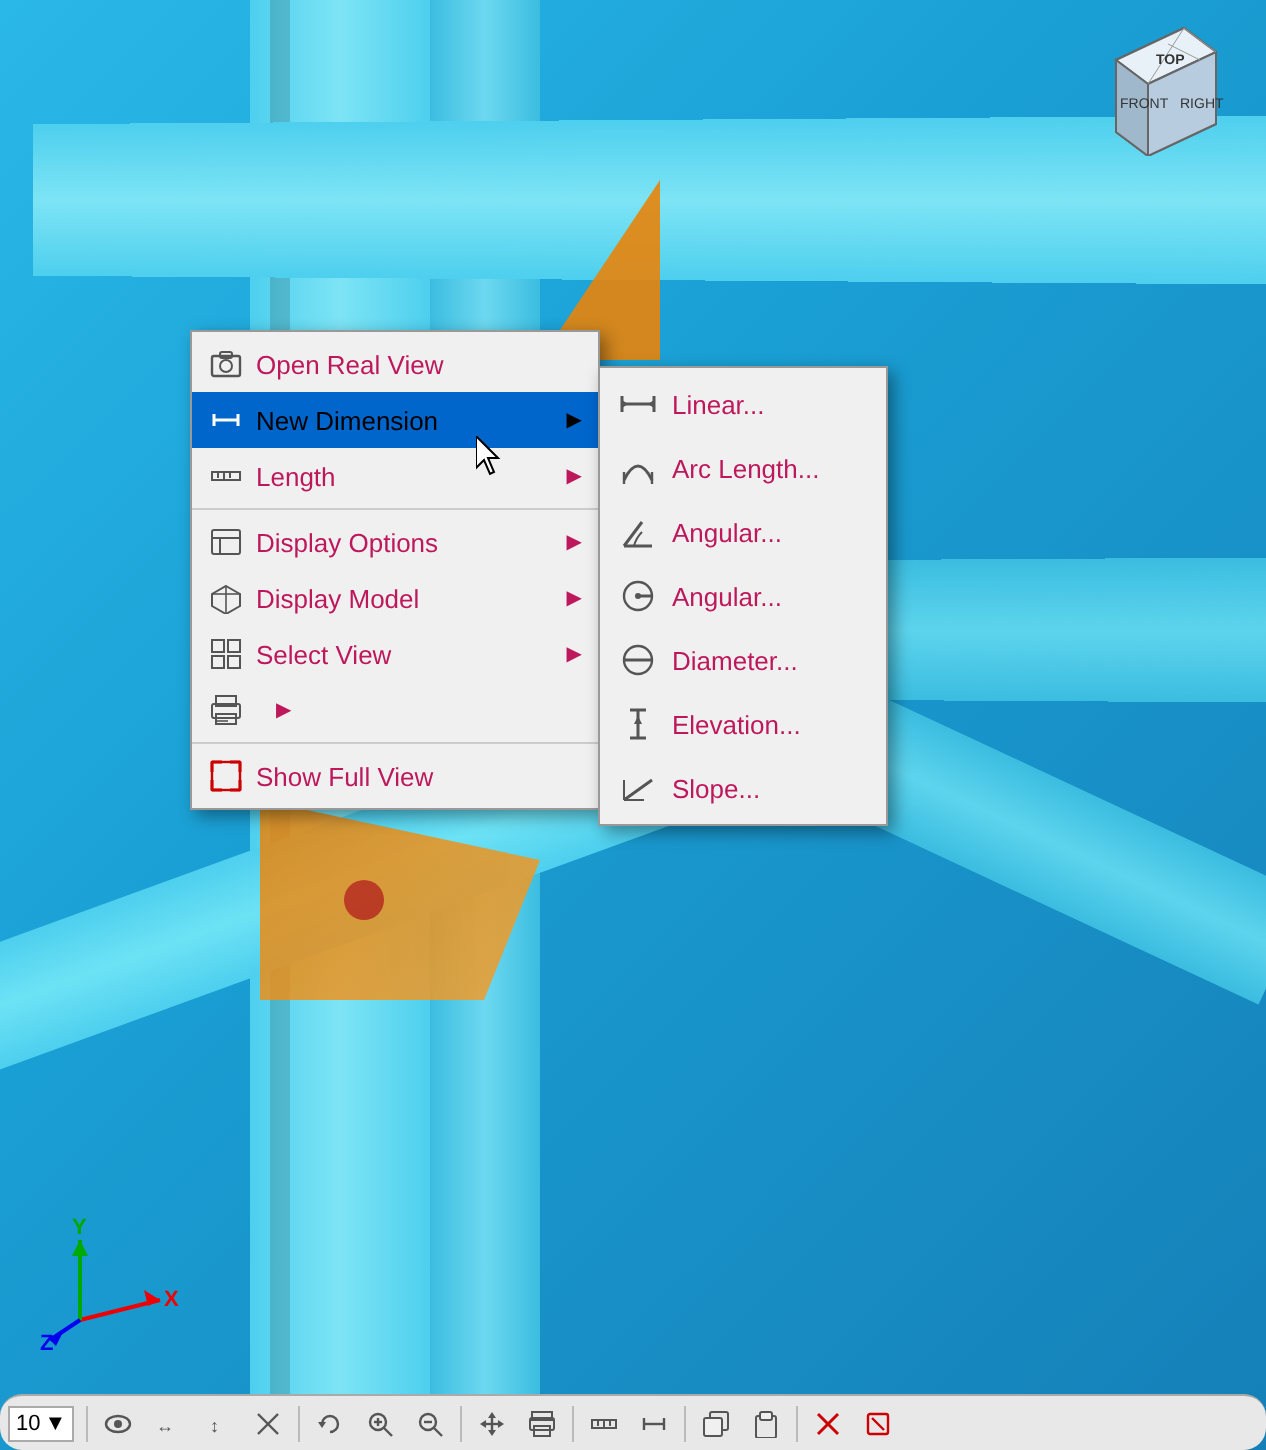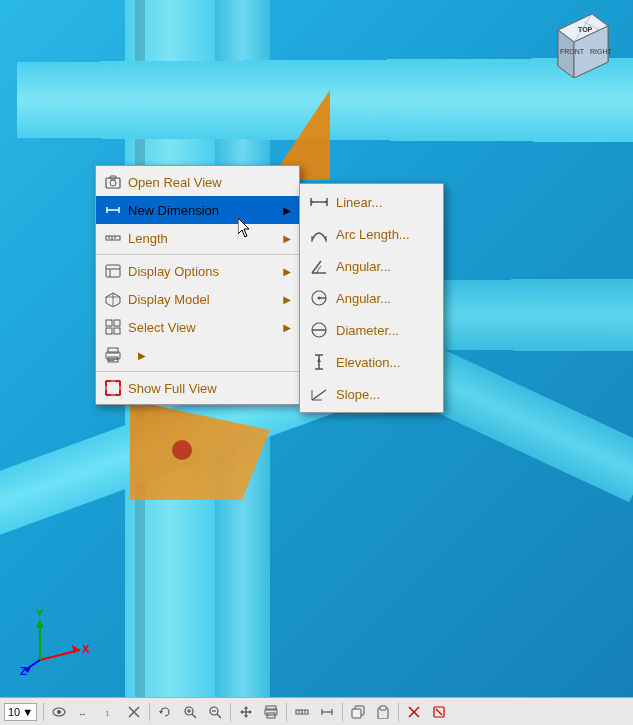--- a/index.html
+++ b/index.html
@@ -152,21 +152,21 @@
       min-width: 205px;
       padding: 2px 0;
     }
 
     .menu-item {
       display: flex;
       align-items: center;
       padding: 5px 8px;
       cursor: pointer;
       white-space: nowrap;
-      color: #a16207;
+      color: #be185d;
       position: relative;
     }
     .menu-item:hover, .menu-item.active {
       background: #0066cc;
       color: #000000;
     }
     .menu-item .item-icon {
       width: 18px;
       height: 18px;
       margin-right: 6px;
@@ -222,20 +222,21 @@
       bottom: 0;
       left: 0;
       right: 0;
       height: 28px;
       background: #e8e8e8;
       border-top: 1px solid #aaa;
       display: flex;
       align-items: center;
       padding: 0 4px;
       gap: 1px;
+      border-radius: 11px;
     }
     .toolbar-btn {
       width: 24px;
       height: 22px;
       display: flex;
       align-items: center;
       justify-content: center;
       cursor: pointer;
       border: 1px solid transparent;
       font-size: 10px;

